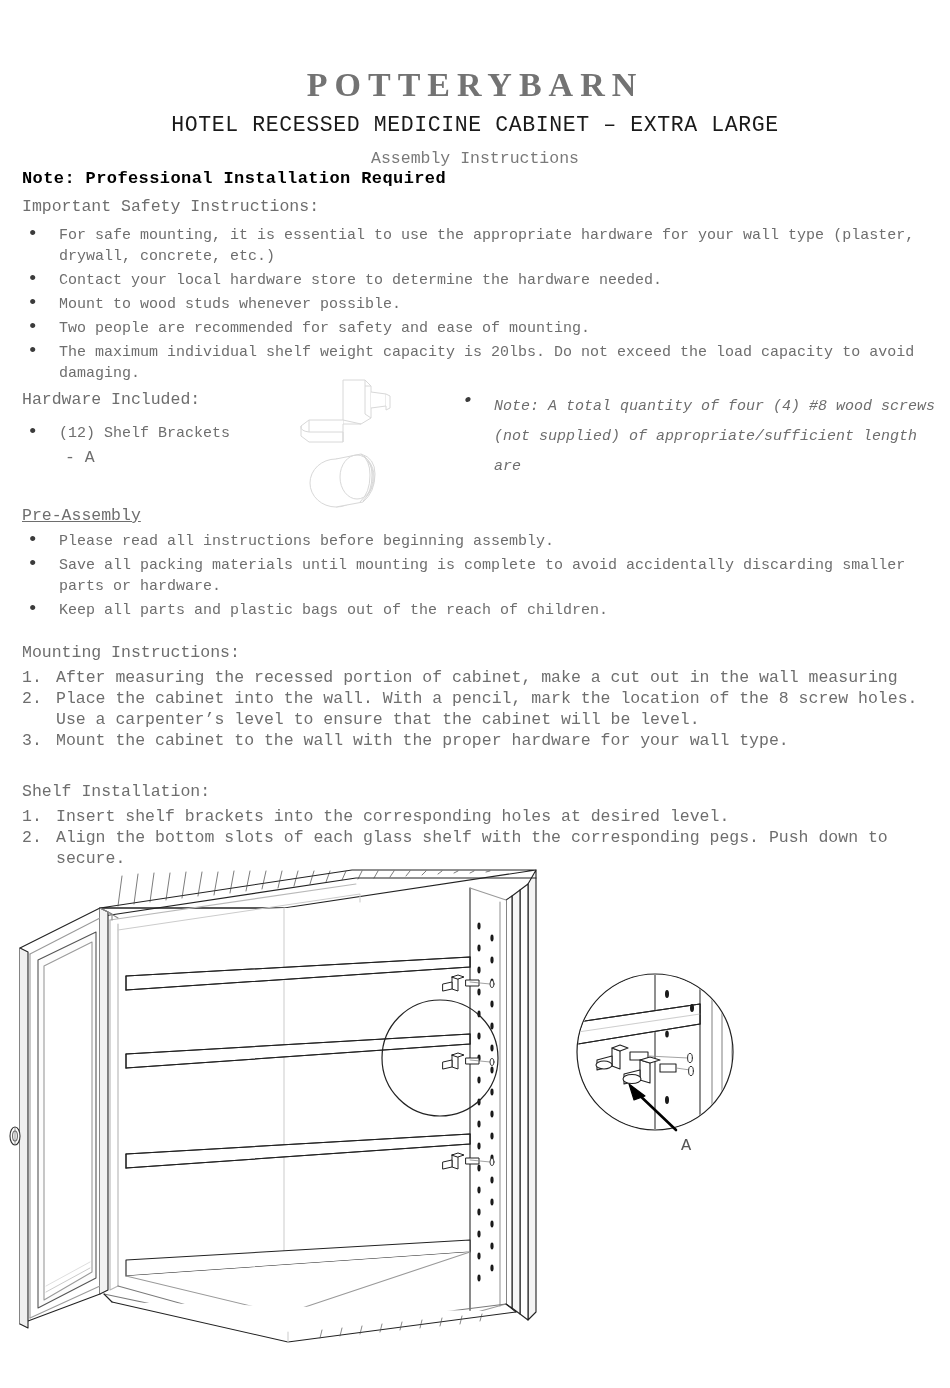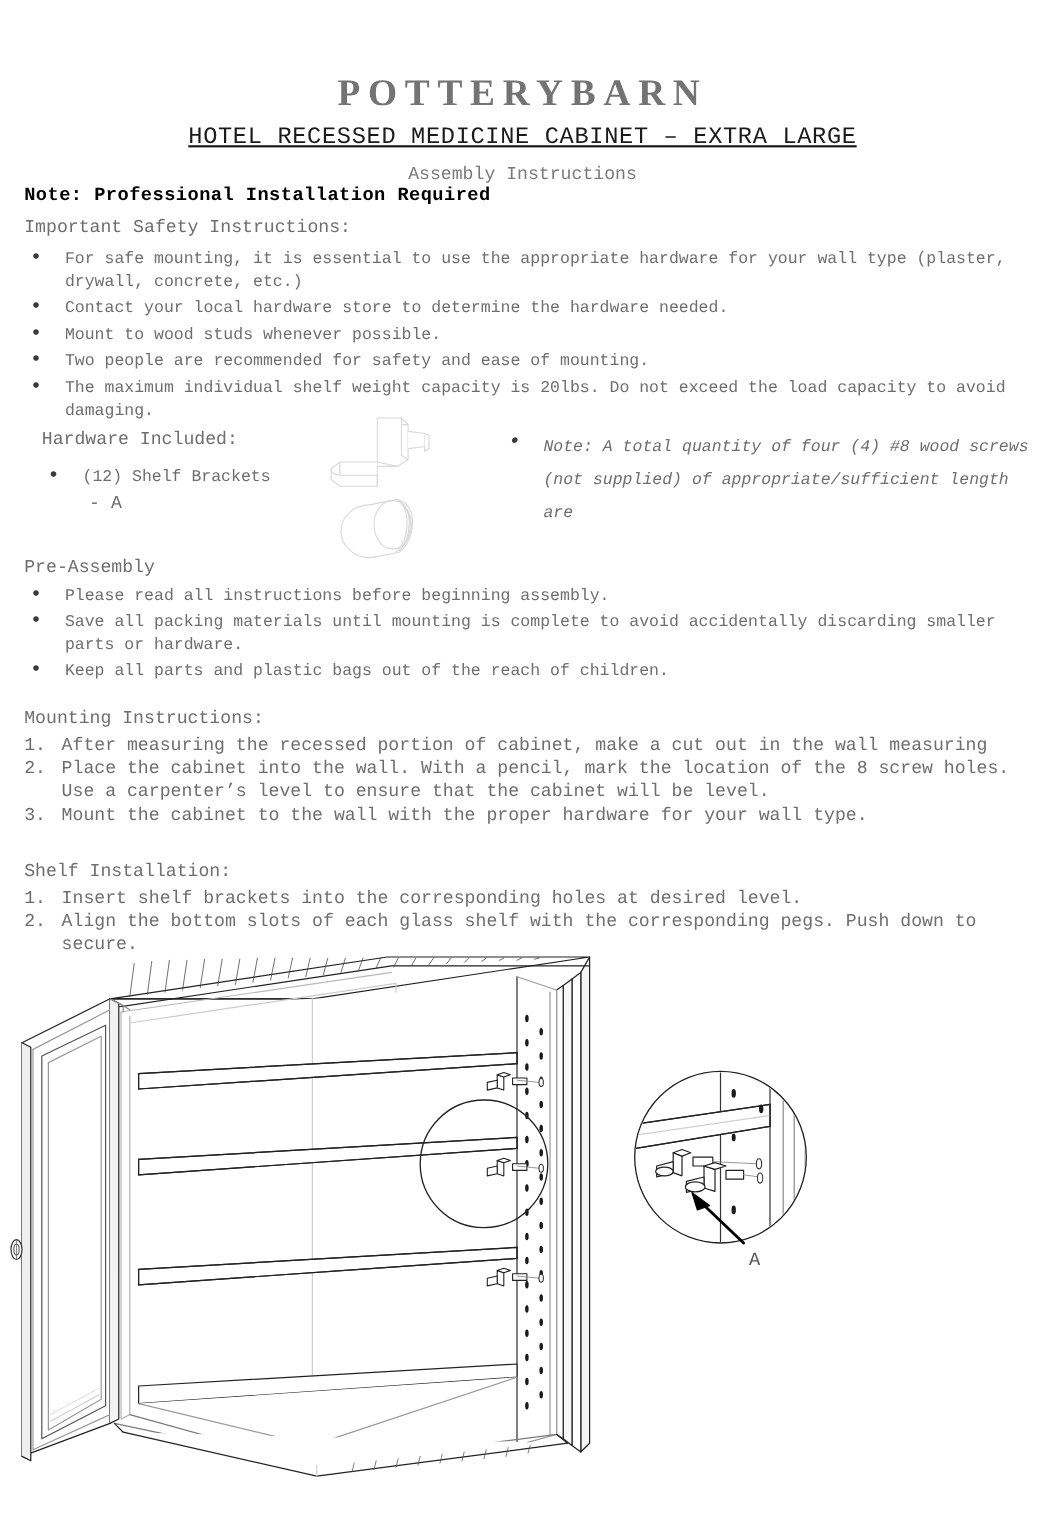--- a/index.html
+++ b/index.html
@@ -35,21 +35,20 @@
   }
   .product-title {
     text-align: center;
     font-size: 21.5px;
     color: #1a1a1a;
     letter-spacing: 0.6px;
     margin: 0;
     padding-top: 13px;
     line-height: 1.0;
     white-space: nowrap;
-    text-decoration: underline;
   }
   .subtitle {
     text-align: center;
     font-size: 16.5px;
     color: #7a7a7a;
     margin: 0;
     padding-top: 14px;
     line-height: 1.0;
   }
 
@@ -116,21 +115,21 @@
   
   .hardware-wrap {
     position: absolute;
     left: 22px;
     top: 392px;
     width: 920px;
     height: 120px;
   }
   .hw-left {
     position: absolute;
-    left: 16px;
+    left: 0;
     top: 0;
     width: 270px;
   }
   .hw-left .section-head { margin-bottom: 14px; }
   .hw-left ul.bullets > li { margin-bottom: 0; }
   .hw-sub {
     padding-left: 43px;
     font-size: 16.5px;
     line-height: 28px;
     color: #6e6e6e;
@@ -153,21 +152,21 @@
     line-height: 30px !important;
     margin-bottom: 0 !important;
   }
 
   
   .blk { position: absolute; left: 22px; width: 920px; }
   #pre-assembly { top: 508px; }
   #mounting     { top: 645px; }
   #shelf-install{ top: 784px; }
 
-  #pre-assembly .section-head { margin-bottom: 6px; }
+  #pre-assembly .section-head { margin-bottom: 6px; text-decoration: underline; }
   #mounting .section-head { margin-bottom: 5px; }
   #shelf-install .section-head { margin-bottom: 5px; }
 
   
   .figure {
     position: absolute;
     left: 0;
     top: 862px;
     width: 950px;
     height: 500px;

